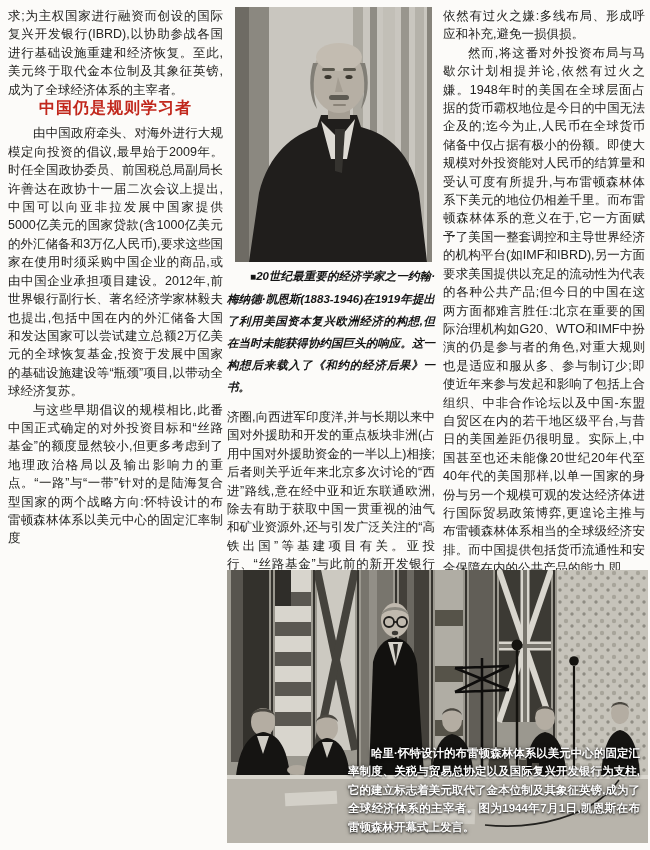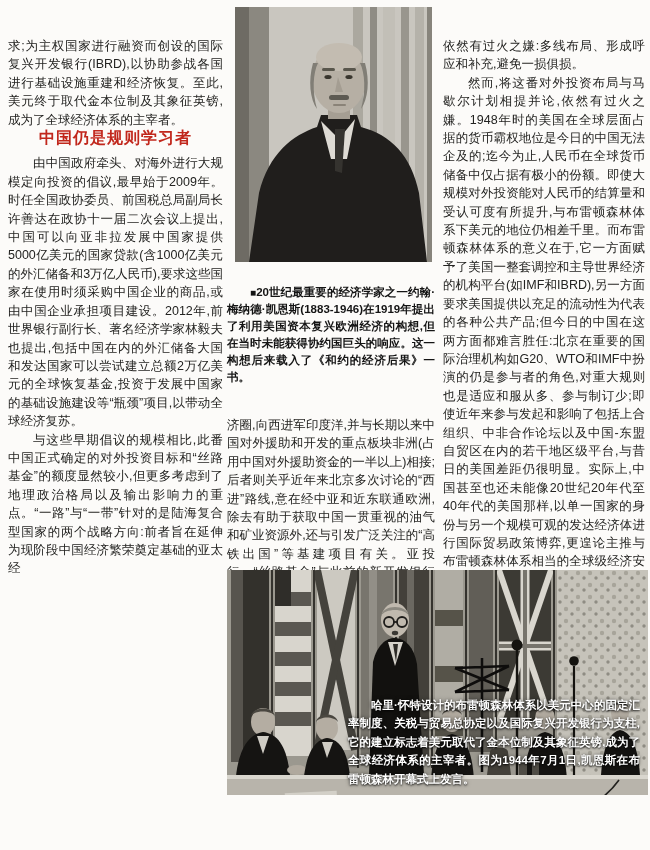--- a/index.html
+++ b/index.html
@@ -17,51 +17,52 @@
     position: absolute;
     top: 7px;
     font-size: 12.5px;
     line-height: 18.4px;
     color: #232321;
   }
   .col-left  { left: 8px;   width: 215px; height: 838px; overflow: hidden; }
   .col-mid   { left: 227px; width: 208px; }
   .col-right { left: 443px; width: 202px; }
   .p { text-align: justify; text-indent: 2em; }
-  .p.cont { text-indent: 0; margin-top: 30px; }
+  .p.cont { text-indent: 0; }
   .section-heading {
     color: #c1271c;
     font-size: 16px;
     font-weight: bold;
     text-align: center;
     letter-spacing: 1px;
     margin: 0 0 7px;
   }
   .portrait-frame {
     width: 197px; height: 255px;
     margin-left: 8px;
     overflow: hidden;
     background: #c9c6bf;
   }
   .portrait-frame svg { display:block; }
   .photo-cap {
-    margin-top: 22px;
+    margin-top: 3px;
     font-size: 11.5px;
     font-weight: bold;
-    line-height: 17px;
+    line-height: 22px;
     text-align: justify;
     text-indent: 2em;
     color: #141414;
+    font-style: italic;
   }
   .photo-cap .marker { font-size: 10px; }
   .mid-body { margin-top: 10px; }
   .photo-bottom {
     position: absolute;
     left: 227px; top: 570px;
-    width: 421px; height: 225px;
+    width: 421px; height: 273px;
     background: #0f172a;
     overflow: hidden;
   }
   .photo-bottom svg { display:block; }
   .bw-cap {
     position: absolute;
     right: 8px; bottom: 7px;
     width: 292px;
     color: #ffffff;
     font-size: 11.5px;
@@ -74,21 +75,21 @@
 </style>
 </head>
 <body>
 
 <div class="page">
 
   <div class="col col-left">
     <p class="p cont">求;为主权国家进行融资而创设的国际复兴开发银行(IBRD),以协助参战各国进行基础设施重建和经济恢复。至此,美元终于取代金本位制及其象征英镑,成为了全球经济体系的主宰者。</p>
     <h2 class="section-heading">中国仍是规则学习者</h2>
     <p class="p">由中国政府牵头、对海外进行大规模定向投资的倡议,最早始于2009年。时任全国政协委员、前国税总局副局长许善达在政协十一届二次会议上提出,中国可以向亚非拉发展中国家提供5000亿美元的国家贷款(含1000亿美元的外汇储备和3万亿人民币),要求这些国家在使用时须采购中国企业的商品,或由中国企业承担项目建设。2012年,前世界银行副行长、著名经济学家林毅夫也提出,包括中国在内的外汇储备大国和发达国家可以尝试建立总额2万亿美元的全球恢复基金,投资于发展中国家的基础设施建设等“瓶颈”项目,以带动全球经济复苏。</p>
-    <p class="p">与这些早期倡议的规模相比,此番中国正式确定的对外投资目标和“丝路基金”的额度显然较小,但更多考虑到了地理政治格局以及输出影响力的重点。“一路”与“一带”针对的是陆海复合型国家的两个战略方向:前者旨在延伸为现阶段中国经济繁荣奠定基础的亚太经</p>
+    <p class="p">与这些早期倡议的规模相比,此番中国正式确定的对外投资目标和“丝路基金”的额度显然较小,但更多考虑到了地理政治格局以及输出影响力的重点。“一路”与“一带”针对的是陆海复合型国家的两个战略方向:怀特设计的布雷顿森林体系以美元中心的固定汇率制度</p>
   </div>
 
   <div class="col col-mid">
     <div class="portrait-frame">
       <svg width="197" height="255" viewBox="0 0 197 255">
         <rect width="197" height="255" fill="#c9c6bf"></rect>
         <g>
           <rect x="118" width="10" height="255" fill="#aba89f"></rect>
           <rect x="135" width="7" height="255" fill="#8f8c84"></rect>
           <rect x="148" width="12" height="255" fill="#c2bfb7"></rect>

